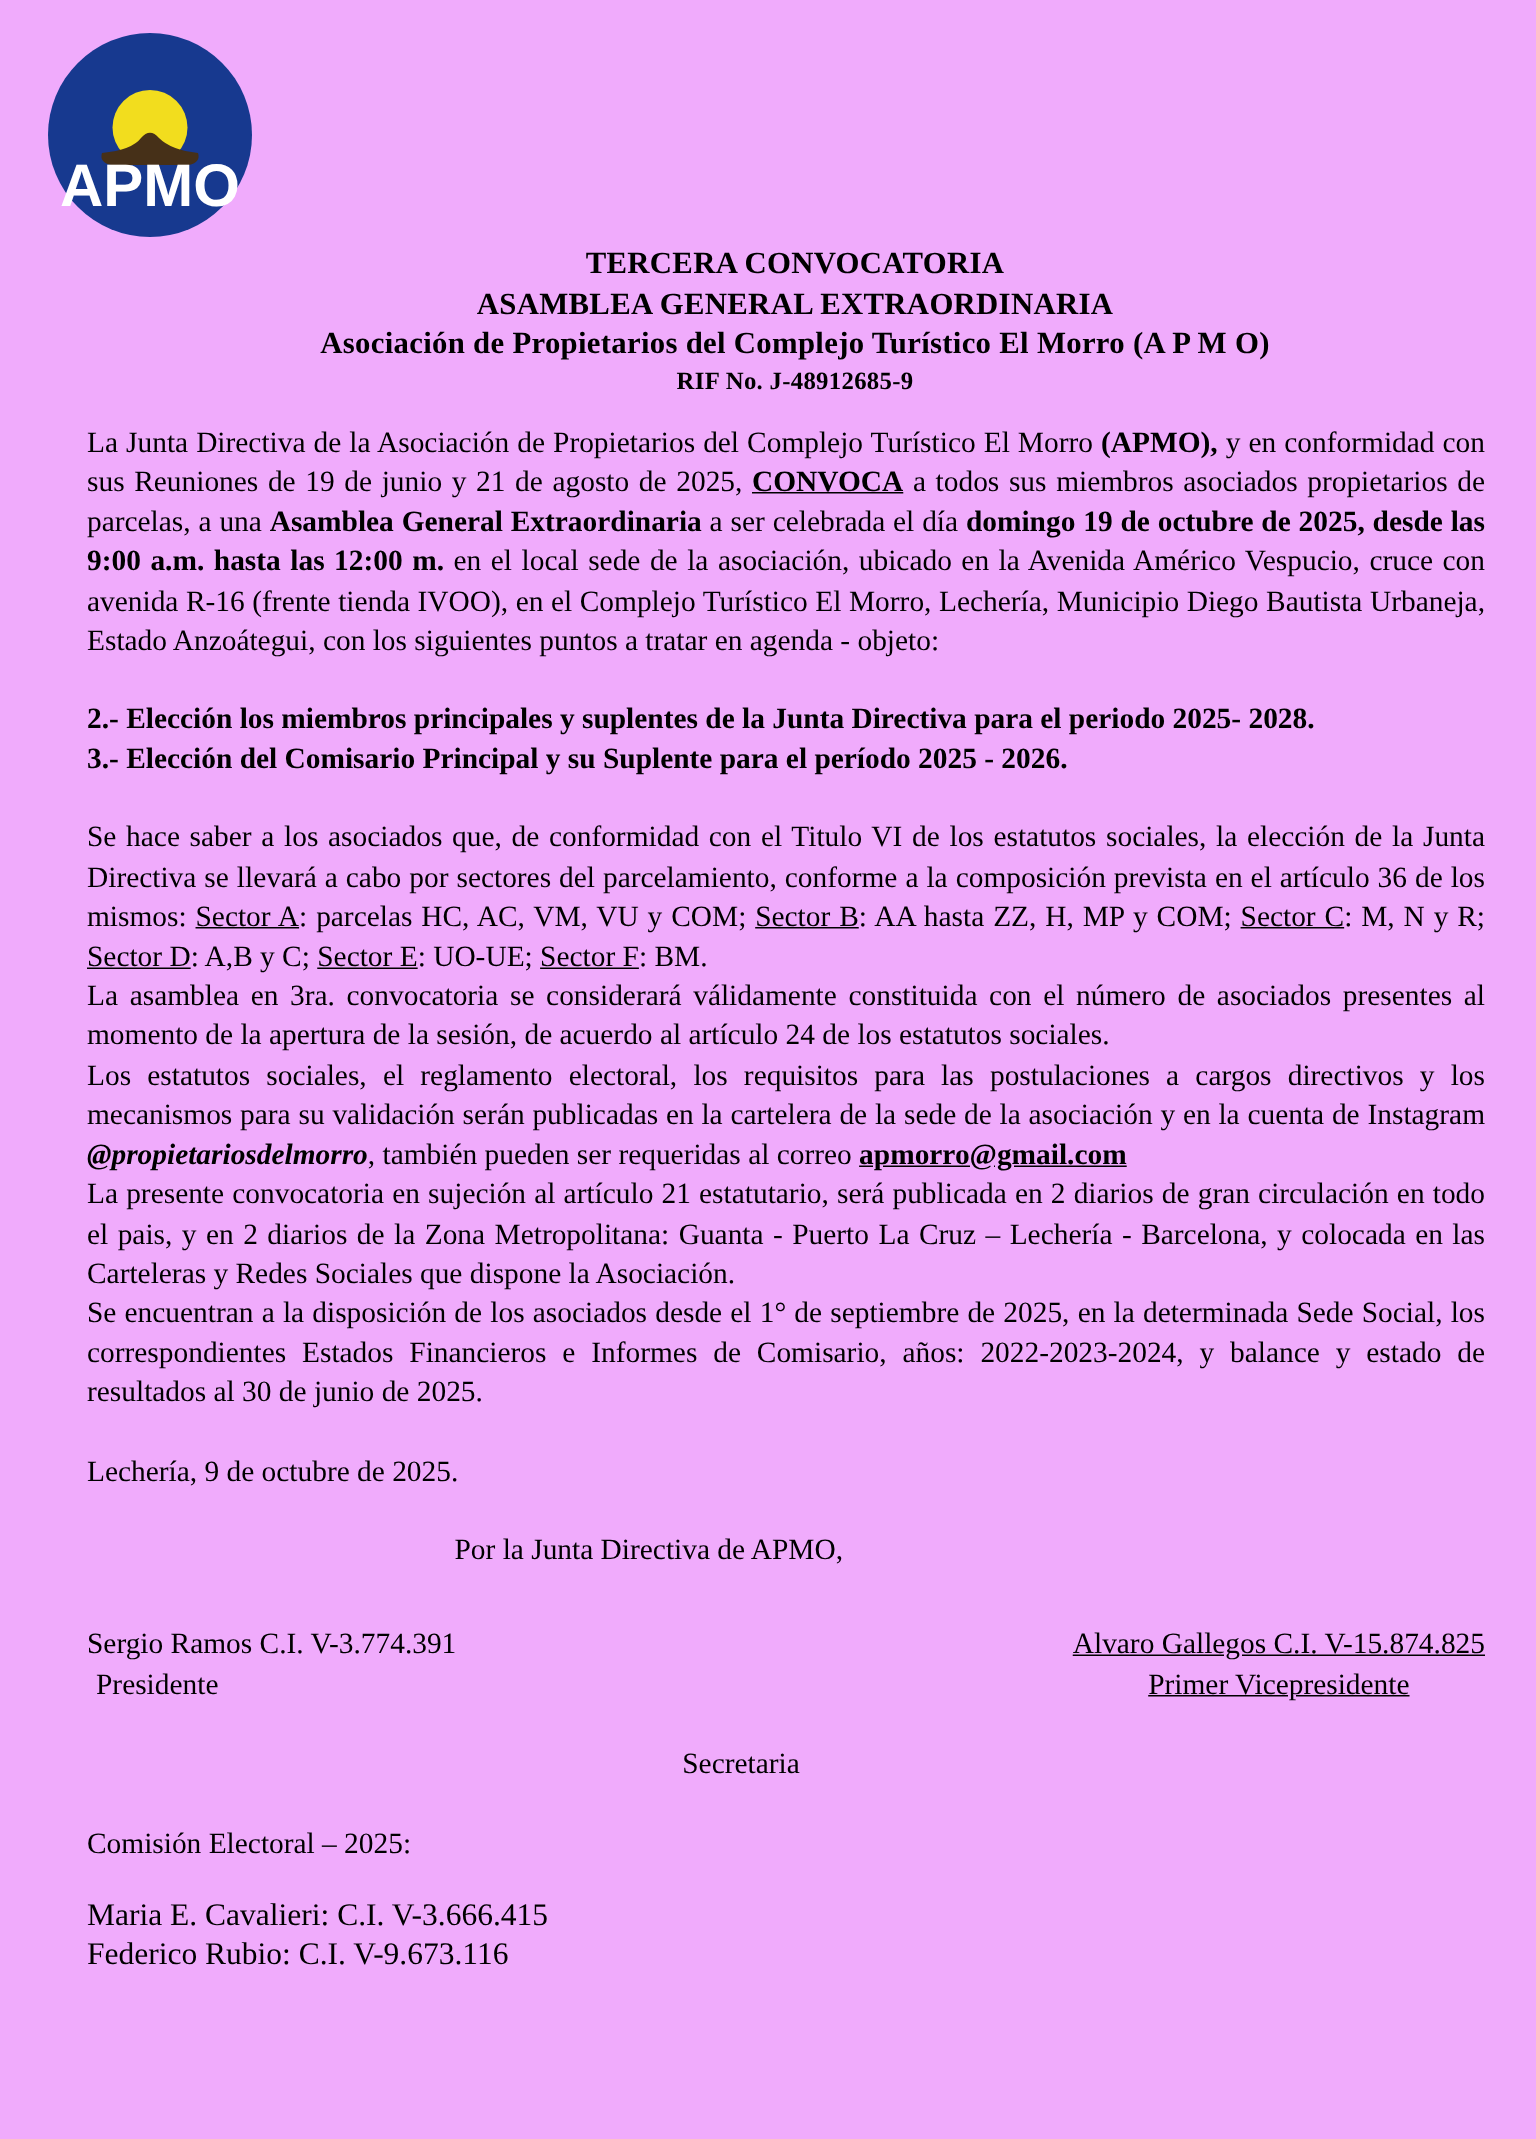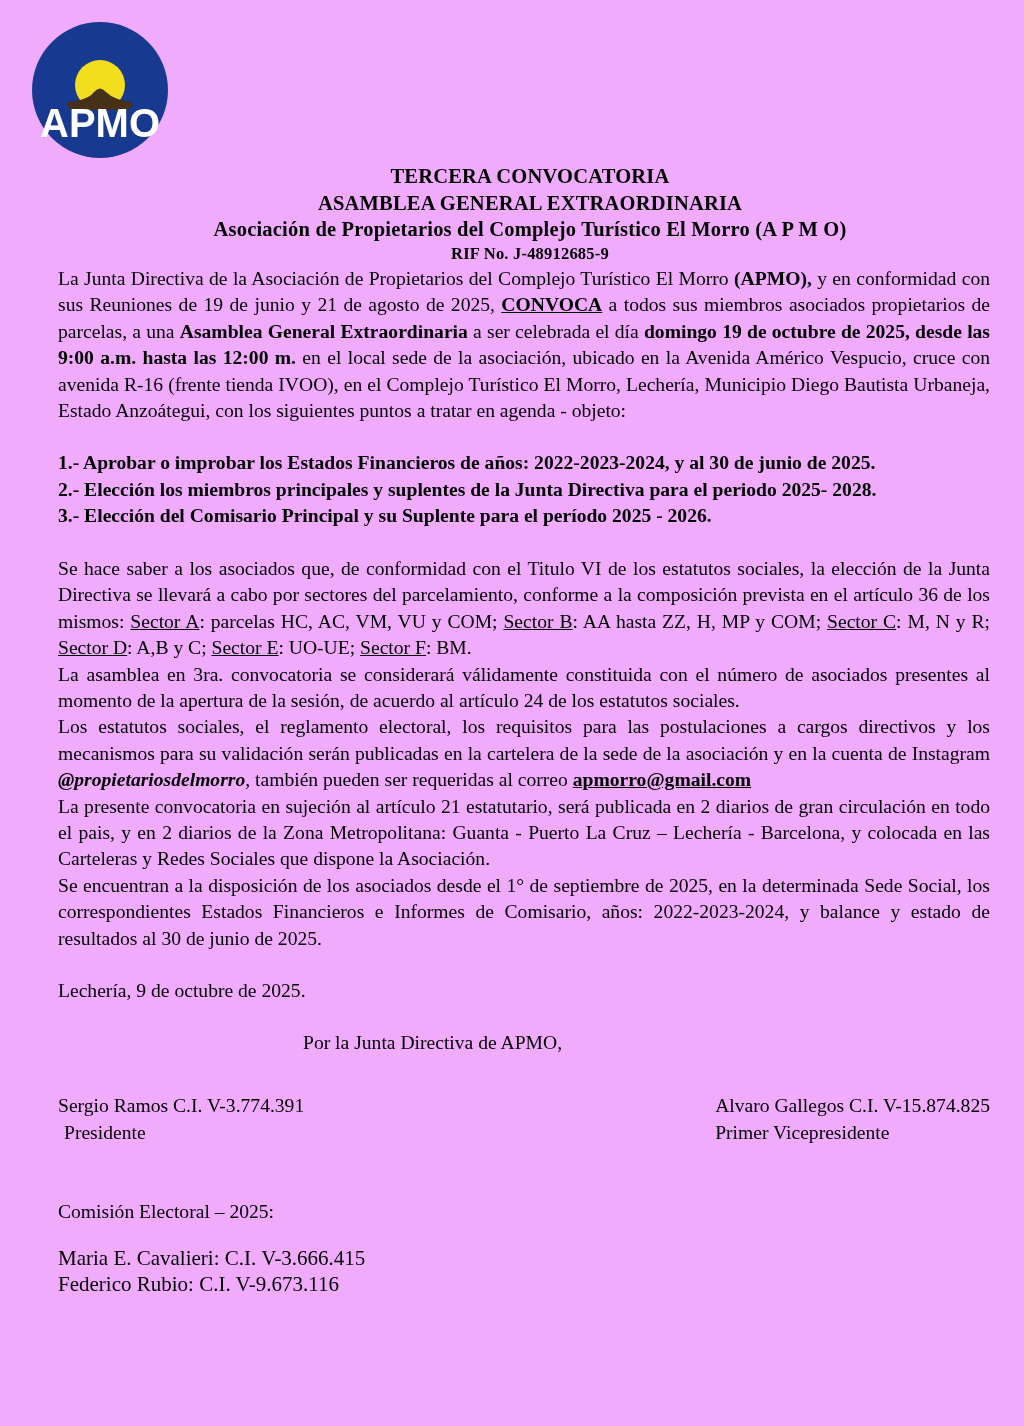--- a/index.html
+++ b/index.html
@@ -46,21 +46,21 @@
   }
   .h1 { font-size: 20.5px; }
   .h2 { font-size: 20.5px; }
   .h3 { font-size: 20.5px; }
   .h4 { font-size: 16.5px; }
 
   
   .body-block {
     position: absolute;
     left: 58px;
-    top: 266px;
+    top: 283px;
     width: 932px;
   }
   p.para {
     margin: 0;
     font-size: 19.6px;
     line-height: 26.4px;
     text-align: justify;
     text-justify: inter-word;
   }
   .spacer-lg { height: 26px; }
@@ -97,21 +97,21 @@
   }
   .sign-row {
     display: flex;
     justify-content: space-between;
     align-items: flex-start;
     font-size: 19.6px;
     line-height: 27px;
     gap: 40px;
   }
   .sign-left { text-align: left; }
-  .sign-right { text-align: left; }
+  .sign-right { text-align: center; text-decoration: underline; }
   .sign-center {
     text-align: center;
     font-size: 19.6px;
     line-height: 27px;
     padding-right: 60px;
   }
   .commission-title {
     font-size: 19.6px;
     line-height: 27px;
   }
@@ -147,21 +147,20 @@
     <div class="h-line h4">RIF No. J-48912685-9</div>
   </div>
 
   <div class="body-block">
 
     <p class="para"><span>La Junta Directiva de la Asociación de Propietarios del Complejo Turístico El Morro </span><b>(APMO),</b><span> y en conformidad con sus Reuniones de 19 de junio y 21 de agosto de 2025, </span><b class="u">CONVOCA</b><span> a todos sus miembros asociados propietarios de parcelas, a una </span><b>Asamblea General Extraordinaria</b><span> a ser celebrada el día </span><b>domingo 19 de octubre de 2025, desde las 9:00 a.m. hasta las 12:00 m.</b><span> en el local sede de la asociación, ubicado en la Avenida Américo Vespucio, cruce con avenida R-16 (frente tienda IVOO), en el Complejo Turístico El Morro, Lechería, Municipio Diego Bautista Urbaneja, Estado Anzoátegui, con los siguientes puntos a tratar en agenda - objeto:</span></p>
 
     <div class="spacer-lg"></div>
 
     <ul class="agenda">
-      <li>1.- Aprobar o improbar los Estados Financieros de años: 2022-2023-2024, y al 30 de junio de 2025.</li>
       <li>2.- Elección los miembros principales y suplentes de la Junta Directiva para el periodo 2025- 2028.</li>
       <li>3.- Elección del Comisario Principal y su Suplente para el período 2025 - 2026.</li>
     </ul>
 
     <div class="spacer-lg"></div>
 
     <p class="para"><span>Se hace saber a los asociados que, de conformidad con el Titulo VI de los estatutos sociales, la elección de la Junta Directiva se llevará a cabo por sectores del parcelamiento, conforme a la composición prevista en el artículo 36 de los mismos: </span><span class="u">Sector A</span><span>: parcelas HC, AC, VM, VU y COM; </span><span class="u">Sector B</span><span>: AA hasta ZZ, H, MP y COM; </span><span class="u">Sector C</span><span>: M, N y R; </span><span class="u">Sector D</span><span>: A,B y C; </span><span class="u">Sector E</span><span>: UO-UE; </span><span class="u">Sector F</span><span>: BM.</span></p>
 
     <p class="para">La asamblea en 3ra. convocatoria se considerará válidamente constituida con el número de asociados presentes al momento de la apertura de la sesión, de acuerdo al artículo 24 de los estatutos sociales.</p>
 
@@ -189,20 +188,21 @@
       </div>
       <div class="sign-right">
         <div>Alvaro Gallegos C.I. V-15.874.825</div>
         <div>Primer Vicepresidente</div>
       </div>
     </div>
 
     <div class="spacer-lg"></div>
 
     <div class="sign-center">
+      <div>Secretaria</div>
     </div>
 
     <div class="spacer-lg"></div>
 
     <div class="commission-title">Comisión Electoral – 2025:</div>
 
     <div class="spacer-md"></div>
 
     <ul class="commission-list">
       <li>Maria E. Cavalieri: C.I. V-3.666.415</li>

